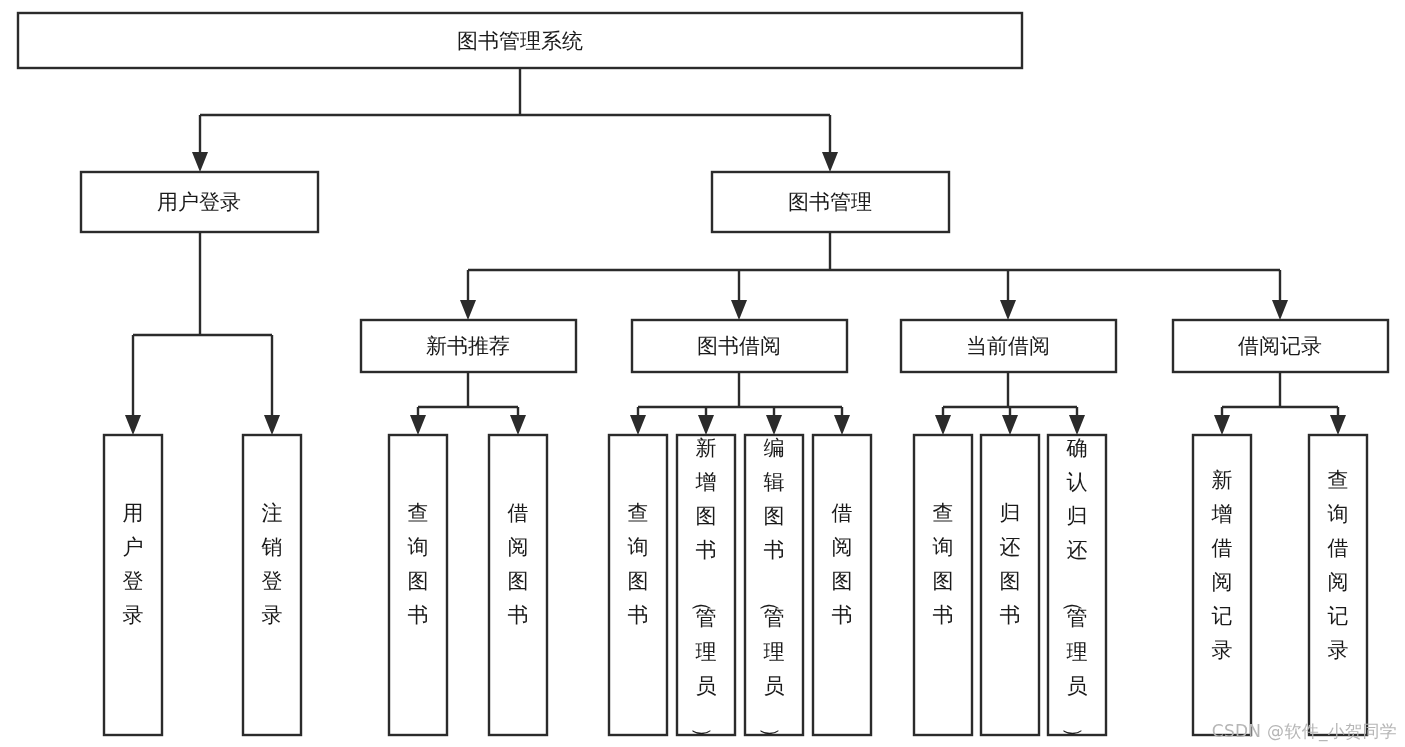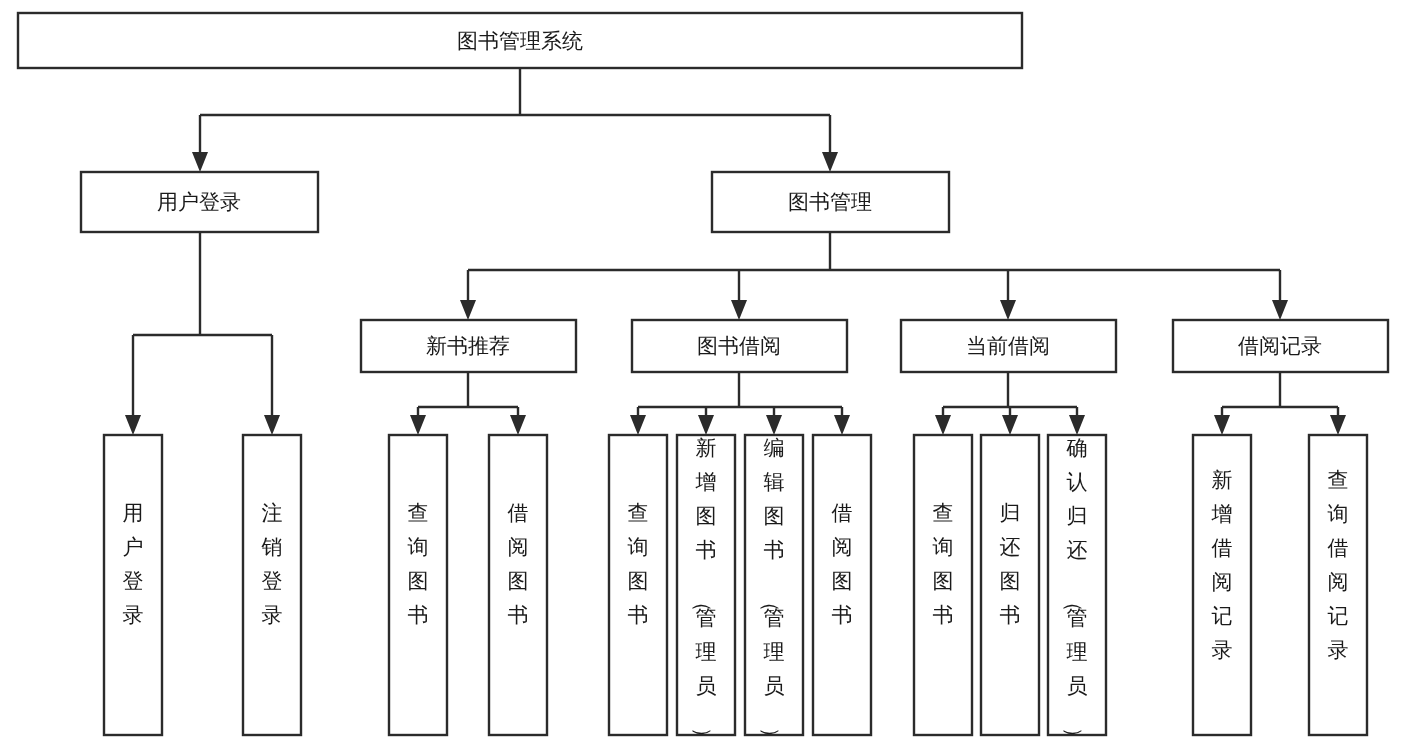--- a/index.html
+++ b/index.html
@@ -225,13 +225,14 @@
         <rect class="node-box" x="1193" y="435" width="58" height="300"></rect>
         <text class="node-label-v" x="1222" y="487"><tspan x="1222" y="487">新</tspan><tspan x="1222" y="521">增</tspan><tspan x="1222" y="555">借</tspan><tspan x="1222" y="589">阅</tspan><tspan x="1222" y="623">记</tspan><tspan x="1222" y="657">录</tspan></text>
       </g>
       <g>
         <rect class="node-box" x="1309" y="435" width="58" height="300"></rect>
         <text class="node-label-v" x="1338" y="487"><tspan x="1338" y="487">查</tspan><tspan x="1338" y="521">询</tspan><tspan x="1338" y="555">借</tspan><tspan x="1338" y="589">阅</tspan><tspan x="1338" y="623">记</tspan><tspan x="1338" y="657">录</tspan></text>
       </g>
     </g>
   </svg>
 
+  <div class="watermark-text">CSDN @软件_小贺同学</div>
 </div>
 
 </body></html>

